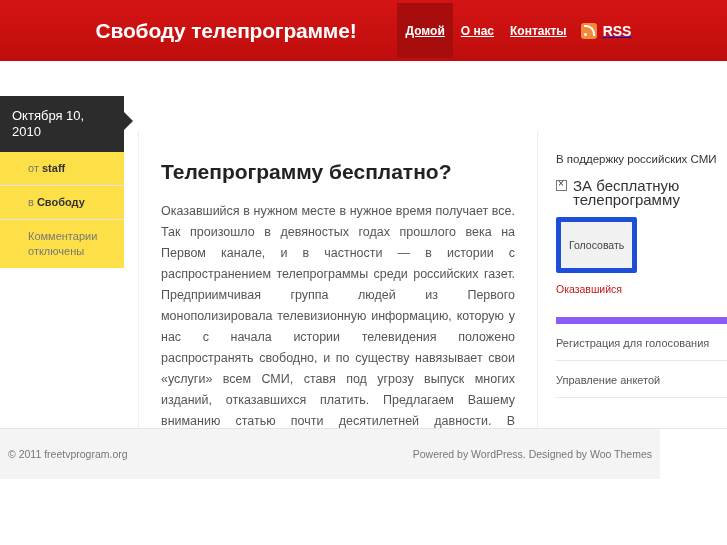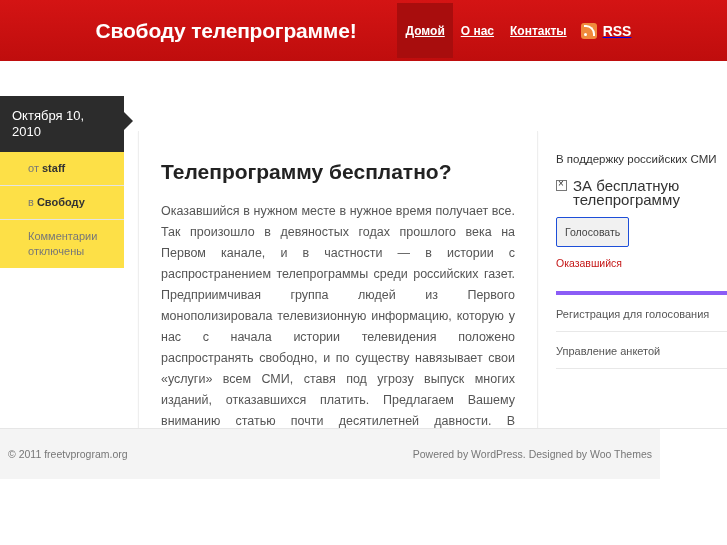--- a/index.html
+++ b/index.html
@@ -219,38 +219,38 @@
     position: absolute;
     left: 1px; top: -3px;
     font-size: 10px;
     color: #333333;
     line-height: 12px;
   }
   .vote-btn {
     font-size: 10.5px;
     color: #444444;
     background: #f1f1f1;
-    border: 1px solid #1d4ed8;
+    border: 5px solid #1d4ed8;
     border-radius: 2px;
-    padding: 8px 8px;
+    padding: 17px 8px;
     margin-bottom: 10px;
     display: inline-block;
   }
   .results-link {
     display: block;
     font-size: 10.5px;
     color: #c41616;
     text-decoration: none;
   }
   .link-list { list-style: none; margin: 0; padding: 0; }
   .link-list li {
     border-bottom: 1px solid #e8e8e8;
     padding: 9px 0;
   }
-  .link-list li:first-child { border-top: 4px solid #8b5cf6; }
+  .link-list li:first-child { border-top: 7px solid #8b5cf6; }
   .link-list a {
     font-size: 11px;
     color: #555555;
     text-decoration: none;
   }
   
   .footer-sep {
     position: absolute;
     left: 0; top: 428px;
     width: 727px;

